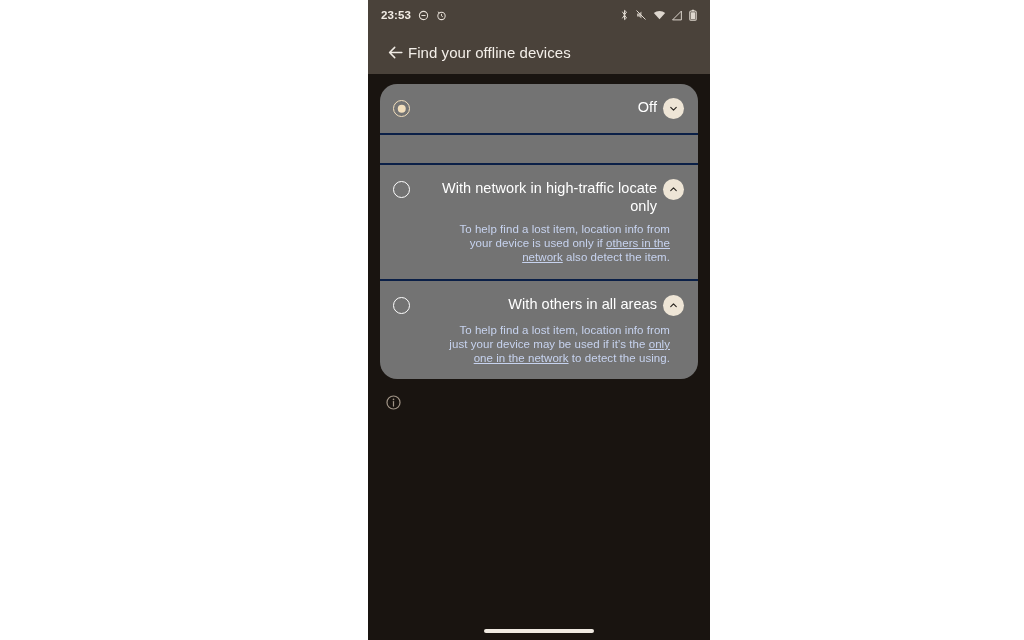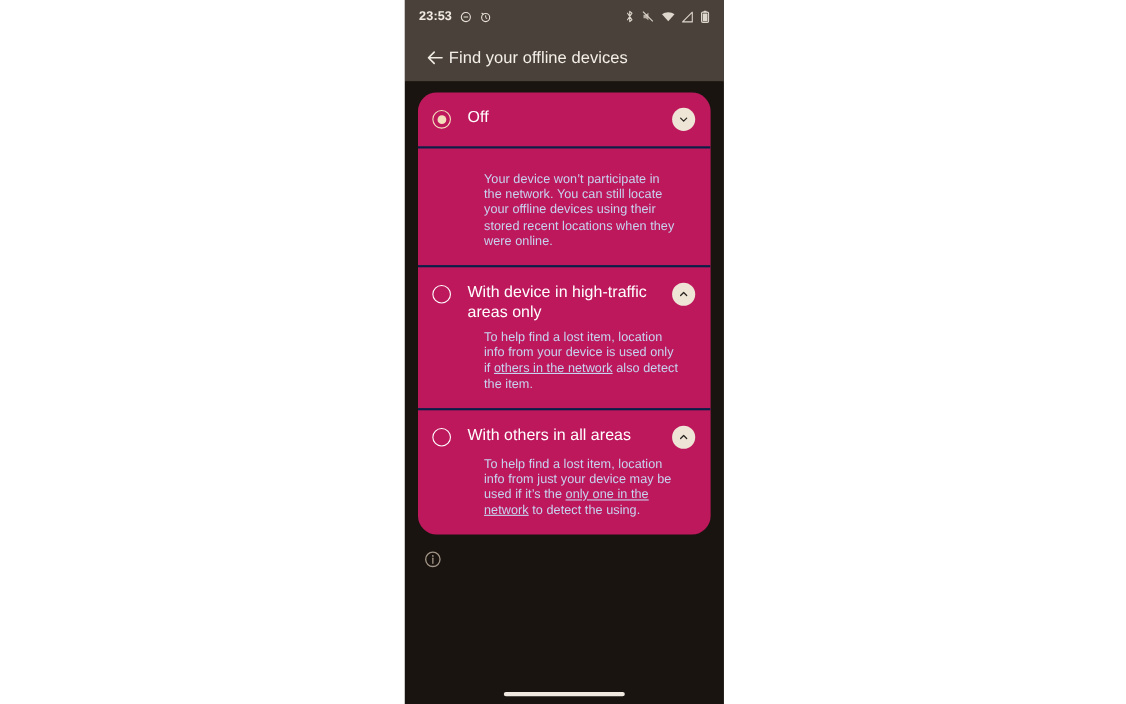--- a/index.html
+++ b/index.html
@@ -17,24 +17,25 @@
     width: 1024px;
     height: 640px;
     background: #ffffff;
   }
 
   
   #phone {
     position: absolute;
     left: 368px;
     top: 0px;
-    width: 290px;
+    width: 342px;
     height: 640px;
     background: #191410;
     overflow: hidden;
+    text-align: right;
   }
 
   
   #status-bar {
     position: relative;
     height: 30px;
     background: #4a423a;
     display: flex;
     align-items: center;
     padding: 0 13px;
@@ -85,21 +86,21 @@
   
   #content {
     position: relative;
     height: calc(640px - 74px);
     background: #191410;
     padding: 10px 12px 0 12px;
   }
 
   
   #options-card {
-    background: #be185d;
+    background: #737373;
     border-radius: 17px;
     overflow: hidden;
   }
 
   .option {
     position: relative;
     padding: 14px 14px 14px 13px;
     cursor: pointer;
   }
   .option + .option {
@@ -278,29 +279,26 @@
             <div class="option-title">Off</div>
             <div class="expand-btn">
               <svg width="11" height="11" viewBox="0 0 24 24">
                 <path d="M6 9.5 L12 15.5 L18 9.5" fill="none" stroke="#2b2722" stroke-width="2.6" stroke-linecap="round" stroke-linejoin="round"></path>
               </svg>
             </div>
           </div>
         </div>
 
         <div class="option">
-          <div class="option-body">
-            <p>Your device won’t participate in the network. You can still locate your offline devices using their stored recent locations when they were online.</p>
-          </div>
         </div>
 
         <div class="option">
           <div class="option-head">
             <div class="radio"></div>
-            <div class="option-title">With device in high-traffic areas only</div>
+            <div class="option-title">With network in high-traffic locate only</div>
             <div class="expand-btn">
               <svg width="11" height="11" viewBox="0 0 24 24">
                 <path d="M6 14.5 L12 8.5 L18 14.5" fill="none" stroke="#2b2722" stroke-width="2.6" stroke-linecap="round" stroke-linejoin="round"></path>
               </svg>
             </div>
           </div>
           <div class="option-body">
             <p><span>To help find a lost item, location info from your device is used only if </span><span class="inline-link">others in the network</span><span> also detect the item.</span></p>
           </div>
         </div>

